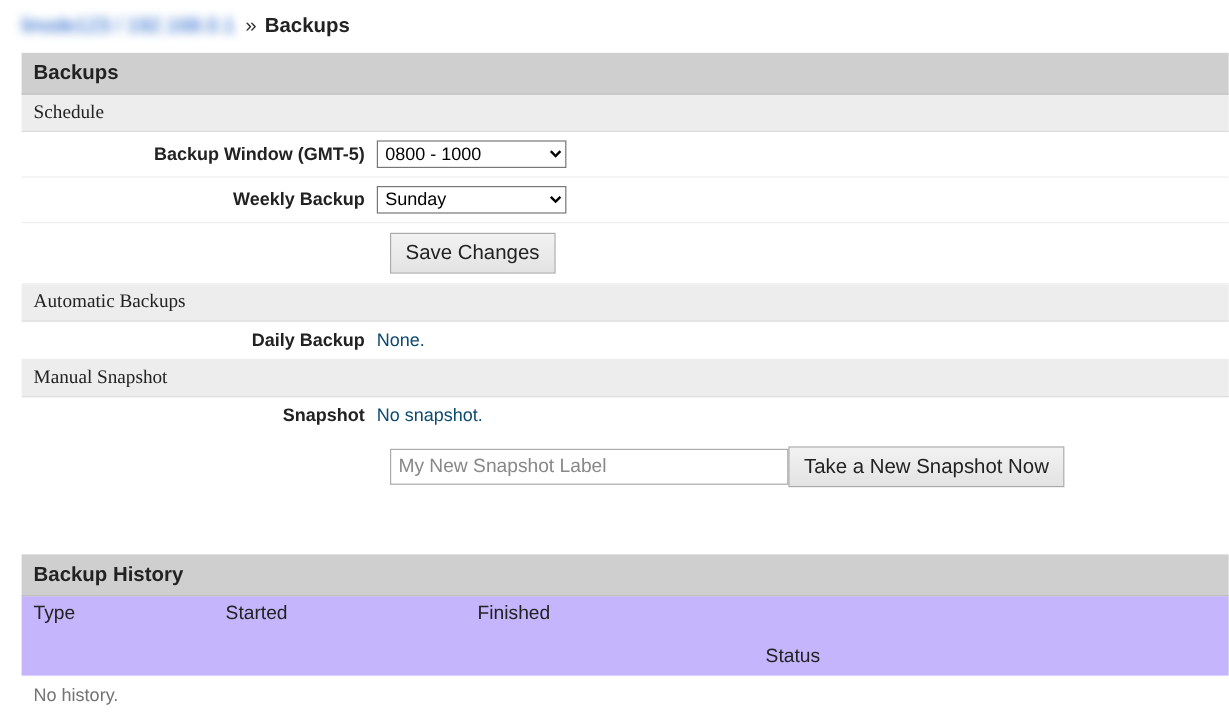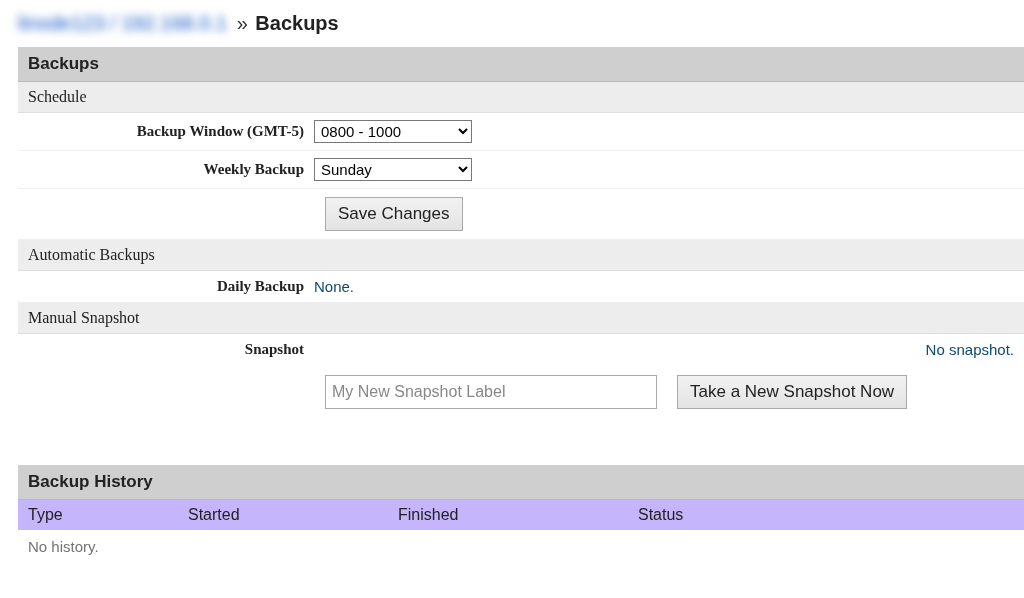--- a/index.html
+++ b/index.html
@@ -6,21 +6,21 @@
     body {
       font-family: Arial, Helvetica, sans-serif;
       font-size: 15px;
       margin: 0;
       padding: 12px 0 0 18px;
       color: #222;
       background: #fff;
     }
     .breadcrumb {
       margin-bottom: 12px;
-      font-size: 20px;
+      font-size: 17px;
     }
     .breadcrumb .bc-link {
       color: #0a52c4;
       filter: blur(4px);
       user-select: none;
     }
     .breadcrumb .sep {
       color: #333;
       margin: 0 2px 0 4px;
     }
@@ -46,26 +46,25 @@
       display: flex;
       align-items: center;
       padding: 7px 10px 7px 0;
       border-bottom: 1px solid #eee;
     }
     .form-row .row-label {
       width: 296px;
       text-align: right;
       font-weight: bold;
       padding-right: 10px;
-      font-family: Liberation Serif, serif;
     }
     .form-row .row-value {
       color: #0c4a6e;
     }
-    .form-row.no-border { border-bottom: none; justify-content: space-between; }
+    .form-row.no-border { border-bottom: none; }
     select {
       font-size: 15px;
       padding: 1px 2px;
       width: 158px;
       background: #fff;
       border: 1px solid #777;
     }
     .btn {
       background: linear-gradient(#f2f2f2, #e3e3e3);
       border: 1px solid #aaa;
@@ -82,34 +81,35 @@
       color: #333;
     }
     input[type="text"]::placeholder { color: #888; }
     .action-row {
       padding: 8px 0 8px 307px;
       border-bottom: 1px solid #eee;
     }
     .snapshot-action-row {
       padding: 10px 0 14px 307px;
       display: flex;
-      gap: 20px;
+      gap: 0;
+      align-items: center;
     }
     .spacer { height: 42px; }
     .history-header {
       display: flex;
       background: #c4b5fd;
       padding: 6px 10px;
       font-size: 16px;
     }
     .col-type { width: 160px; }
     .col-started { width: 210px; }
     .col-finished { width: 240px; }
     .col-duration { width: 240px; }
-    .col-status { flex: 1; }
+    .col-status { flex: 1; margin-top: 36px; }
     .history-empty {
       padding: 8px 10px;
       color: #737373;
     }
   </style>
 </head>
 <body>
 
 <div class="breadcrumb">
   <span class="bc-link">linode123 / 192.168.0.1</span>

